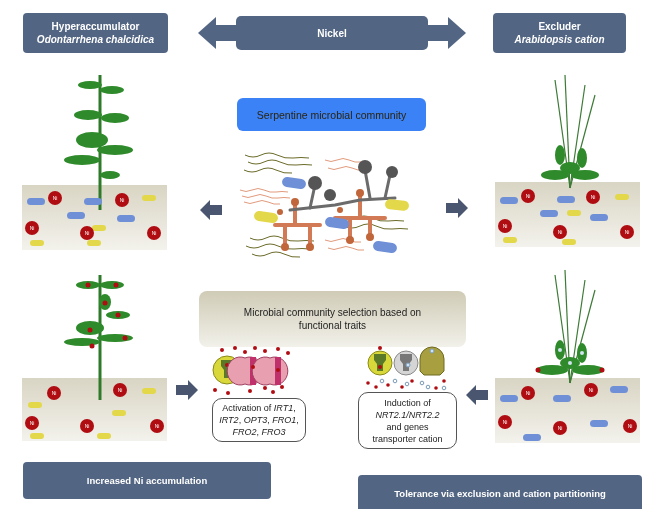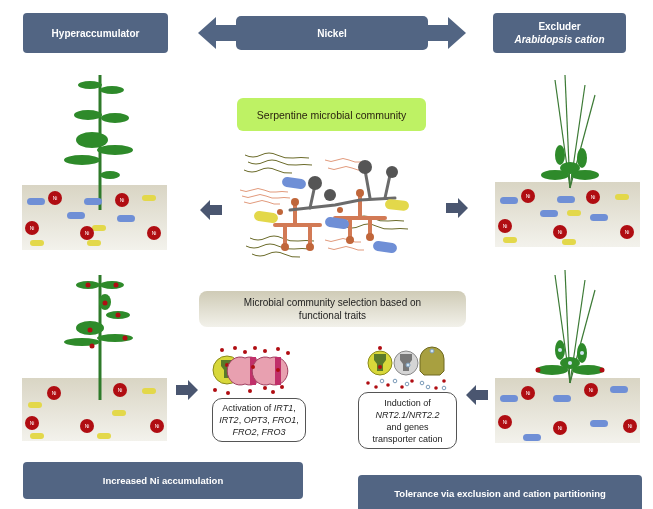--- a/index.html
+++ b/index.html
@@ -2,31 +2,32 @@
 <html><head>
 <meta charset="utf-8">
 <style>
   html,body{margin:0;padding:0;background:#ffffff;}
   body{width:653px;height:509px;position:relative;overflow:hidden;font-family:"Liberation Sans","DejaVu Sans",sans-serif;}
   .abs{position:absolute;}
   .navy{background:#526583;color:#fff;border-radius:4px;display:flex;flex-direction:column;align-items:center;justify-content:center;text-align:center;font-weight:bold;}
   .title-box{font-size:10px;line-height:13px;}
   .title-box .species{font-style:italic;font-weight:bold;}
   .bottom-box{font-size:9.5px;}
-  .gold{background:#bef264;color:#2b2410;border-radius:6px;display:flex;align-items:center;justify-content:center;font-size:10.5px;}
+  .gold{background:#3b82f6;color:#2b2410;border-radius:6px;display:flex;align-items:center;justify-content:center;font-size:10.5px;}
   .grey-grad{background:linear-gradient(#cfcbb6,#f2f1ea);border-radius:8px;color:#222;font-size:10px;line-height:13px;display:flex;align-items:center;justify-content:center;text-align:center;}
   .gene-box{border:1.5px solid #555;border-radius:10px;background:#fff;font-size:9px;line-height:12px;color:#222;display:flex;align-items:center;justify-content:center;text-align:center;padding:2px 4px;box-sizing:border-box;}
   .gene-box i{font-style:italic;}
   svg{position:absolute;overflow:visible;}
 </style>
 </head>
 <body>
 
 <div class="abs navy title-box" style="left:23px;top:13px;width:145px;height:40px;">
   <span>Hyperaccumulator</span>
+  <span class="species">Odontarrhena chalcidica</span>
 </div>
 
 <svg style="left:198px;top:13px;" width="268" height="40" viewBox="0 0 268 40">
   <polygon points="0,20 18,4 18,12 250,12 250,4 268,20 250,36 250,28 18,28 18,36" fill="#526583"></polygon>
   <rect x="38" y="3" width="192" height="34" rx="5" fill="#526583"></rect>
 </svg>
 <div class="abs" style="left:236px;top:13px;width:192px;height:40px;display:flex;align-items:center;justify-content:center;color:#fff;font-weight:bold;font-size:10px;">Nickel</div>
 
 <div class="abs navy title-box" style="left:493px;top:13px;width:133px;height:40px;">
   <span>Excluder</span>
@@ -188,21 +189,21 @@
     <g fill="#fff" font-size="5" text-anchor="middle" font-family="Liberation Sans, sans-serif">
       <text x="33" y="16">Ni</text>
       <text x="98" y="17">Ni</text>
       <text x="10" y="46">Ni</text>
       <text x="65" y="52">Ni</text>
       <text x="132" y="52">Ni</text>
     </g>
   </svg>
 </div>
 
-<div class="abs grey-grad" style="left:199px;top:291px;width:267px;height:36px;padding:0 30px;box-sizing:border-box;">Microbial community selection based on functional traits</div>
+<div class="abs grey-grad" style="left:199px;top:291px;width:267px;height:56px;padding:0 30px;box-sizing:border-box;">Microbial community selection based on functional traits</div>
 
 <div class="abs" style="left:22px;top:378px;width:145px;height:63px;background:linear-gradient(#d9d5c4,#f3f2ec);"></div>
 <svg style="left:60px;top:270px;" width="80" height="130" viewBox="0 0 80 130">
   <path d="M40,130 L40,5" stroke="#2e7a2a" stroke-width="3"></path>
   <g fill="#2e8a2a">
     <ellipse cx="28" cy="15" rx="12" ry="4"></ellipse>
       <ellipse cx="52" cy="15" rx="12" ry="4"></ellipse>
     <ellipse cx="45" cy="32" rx="6" ry="8"></ellipse>
       <ellipse cx="58" cy="45" rx="12" ry="4"></ellipse>
     <ellipse cx="30" cy="58" rx="14" ry="7"></ellipse>
@@ -368,18 +369,18 @@
 
 <div class="abs gene-box" style="left:358px;top:392px;width:99px;height:57px;">
   <div>
     <span>Induction of</span><br>
     <i>NRT2.1/NRT2.2</i><br>
     <span>and genes</span><br>
     <span>transporter cation</span>
   </div>
 </div>
 
-<div class="abs navy bottom-box" style="left:23px;top:462px;width:280px;height:37px;">
+<div class="abs navy bottom-box" style="left:23px;top:462px;width:248px;height:37px;">
   <span>Increased Ni accumulation</span>
 </div>
 <div class="abs navy bottom-box" style="left:358px;top:462px;width:284px;height:37px;margin-top:13px;">
   <span>Tolerance via exclusion and cation partitioning</span>
 </div>
 
 </body></html>

